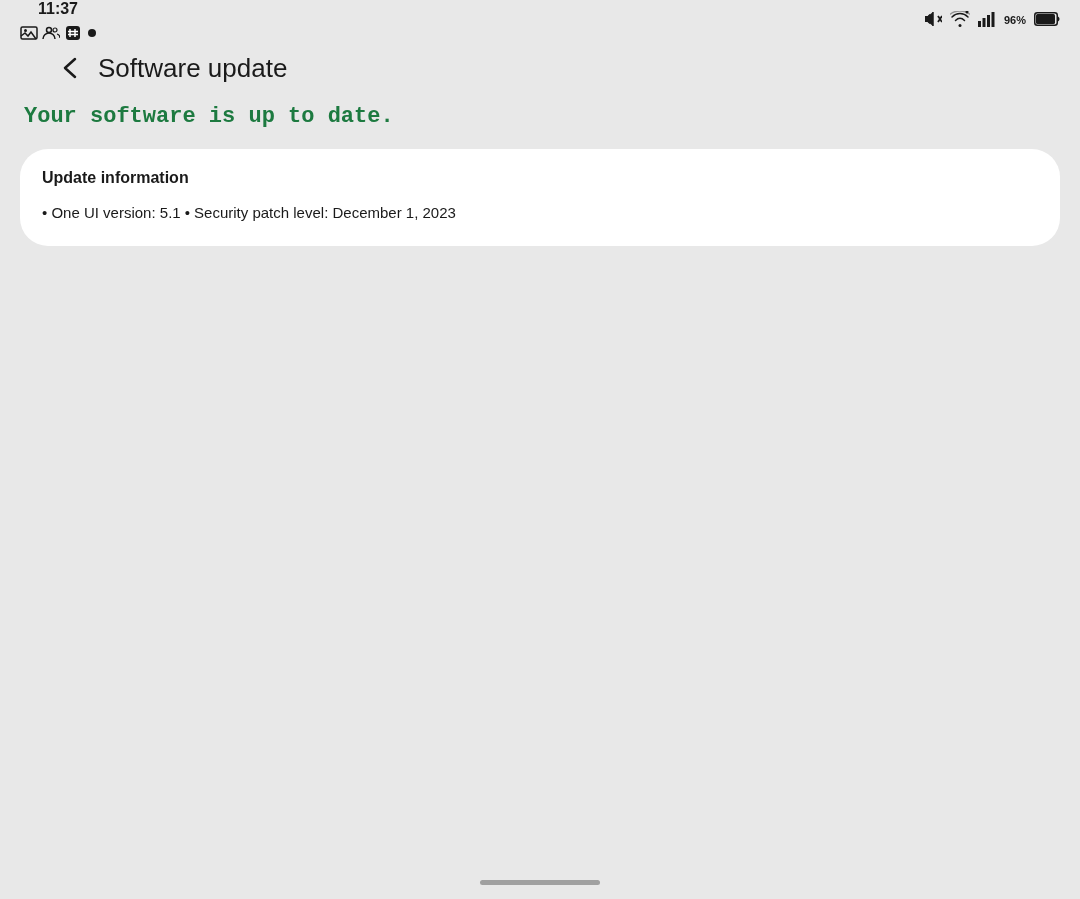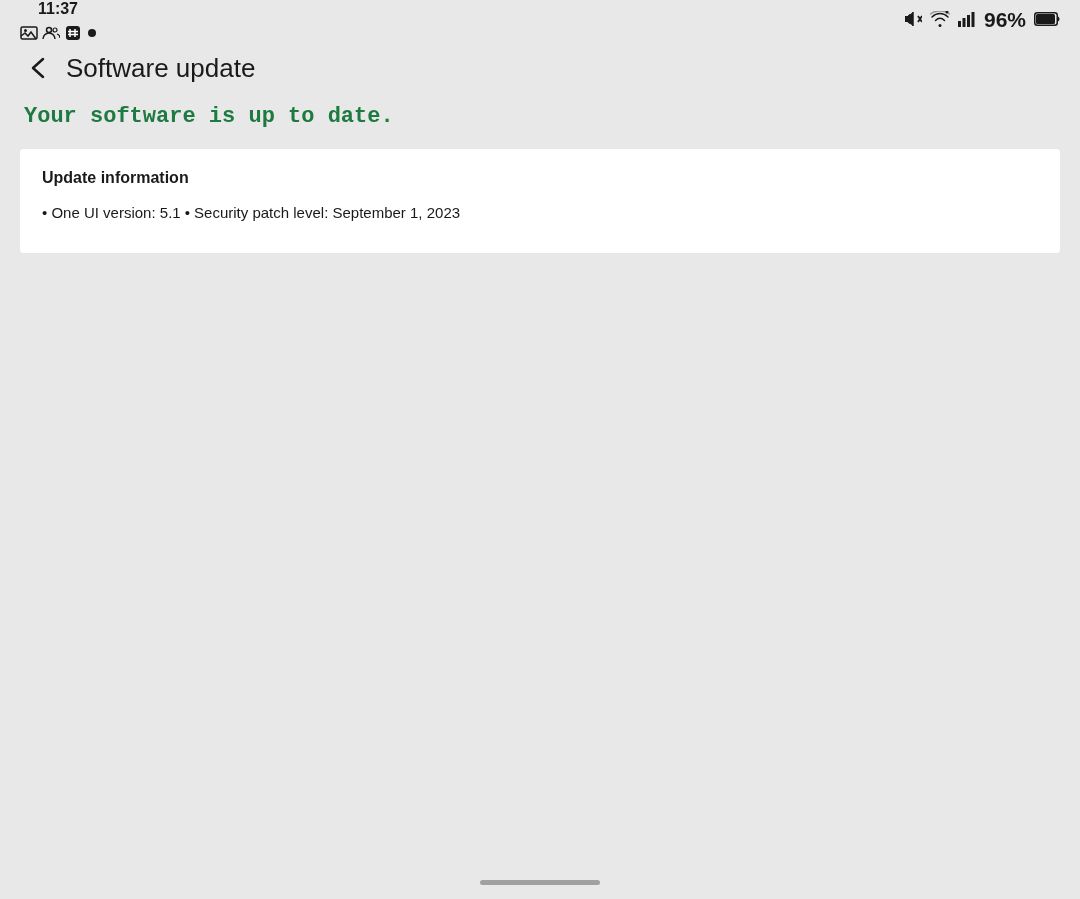--- a/index.html
+++ b/index.html
@@ -58,20 +58,21 @@
       font-weight: 600;
       color: #1a1a1a;
     }
 
     
     .header {
       display: flex;
       align-items: center;
       padding: 10px 20px 14px 20px;
       gap: 10px;
+      margin-left: 32px;
     }
 
     .back-button {
       width: 36px;
       height: 36px;
       display: flex;
       align-items: center;
       justify-content: center;
       cursor: pointer;
       border-radius: 50%;
@@ -93,22 +94,22 @@
       font-weight: 600;
       color: #1d7a40;
       margin-bottom: 20px;
       padding-left: 4px;
       font-family: Liberation Mono, monospace;
     }
 
     
     .info-card {
       background: #ffffff;
-      border-radius: 4px;
-      padding: 20px 22px 28px 22px;
+      border-radius: 28px;
+      padding: 20px 22px 21px 22px;
     }
 
     .info-card-title {
       font-size: 16px;
       font-weight: 600;
       color: #1a1a1a;
       margin-bottom: 14px;
     }
 
     .info-card-body {
@@ -197,21 +198,21 @@
 
     <span>
       <svg width="18" height="16" viewBox="0 0 18 16" fill="none">
         <rect x="0" y="10" width="3" height="6" fill="#1a1a1a"></rect>
         <rect x="4.5" y="7" width="3" height="9" fill="#1a1a1a"></rect>
         <rect x="9" y="4" width="3" height="12" fill="#1a1a1a"></rect>
         <rect x="13.5" y="1" width="3" height="15" fill="#1a1a1a"></rect>
       </svg>
     </span>
 
-    <span style="font-size:21px;font-weight:600;color:#1a1a1a;">96%</span>
+    <span style="font-size:11px;font-weight:600;color:#1a1a1a;">96%</span>
     <span>
       <svg width="26" height="14" viewBox="0 0 26 14" fill="none">
         <rect x="0.75" y="0.75" width="22.5" height="12.5" rx="2.5" stroke="#1a1a1a" stroke-width="1.5" fill="none"></rect>
         <rect x="2" y="2" width="19" height="10" rx="1.5" fill="#1a1a1a"></rect>
         <path d="M24 4.5v5c.8-.5 1.5-1.4 1.5-2.5S24.8 5 24 4.5z" fill="#1a1a1a"></path>
       </svg>
     </span>
   </div>
 </div>
 
@@ -224,18 +225,18 @@
   <span class="page-title">Software update</span>
 </div>
 
 <div class="main-content">
   <div class="up-to-date-text">Your software is up to date.</div>
 
   <div class="info-card">
     <div class="info-card-title">Update information</div>
     <div class="info-card-body">
       <span class="info-line">• One UI version: 5.1</span>
-      <span class="info-line">• Security patch level: September 1, 2023</span>
+      <span class="info-line">• Security patch level: December 1, 2023</span>
     </div>
   </div>
 </div>
 
 <div class="bottom-pill"></div>
 
 </body></html>

